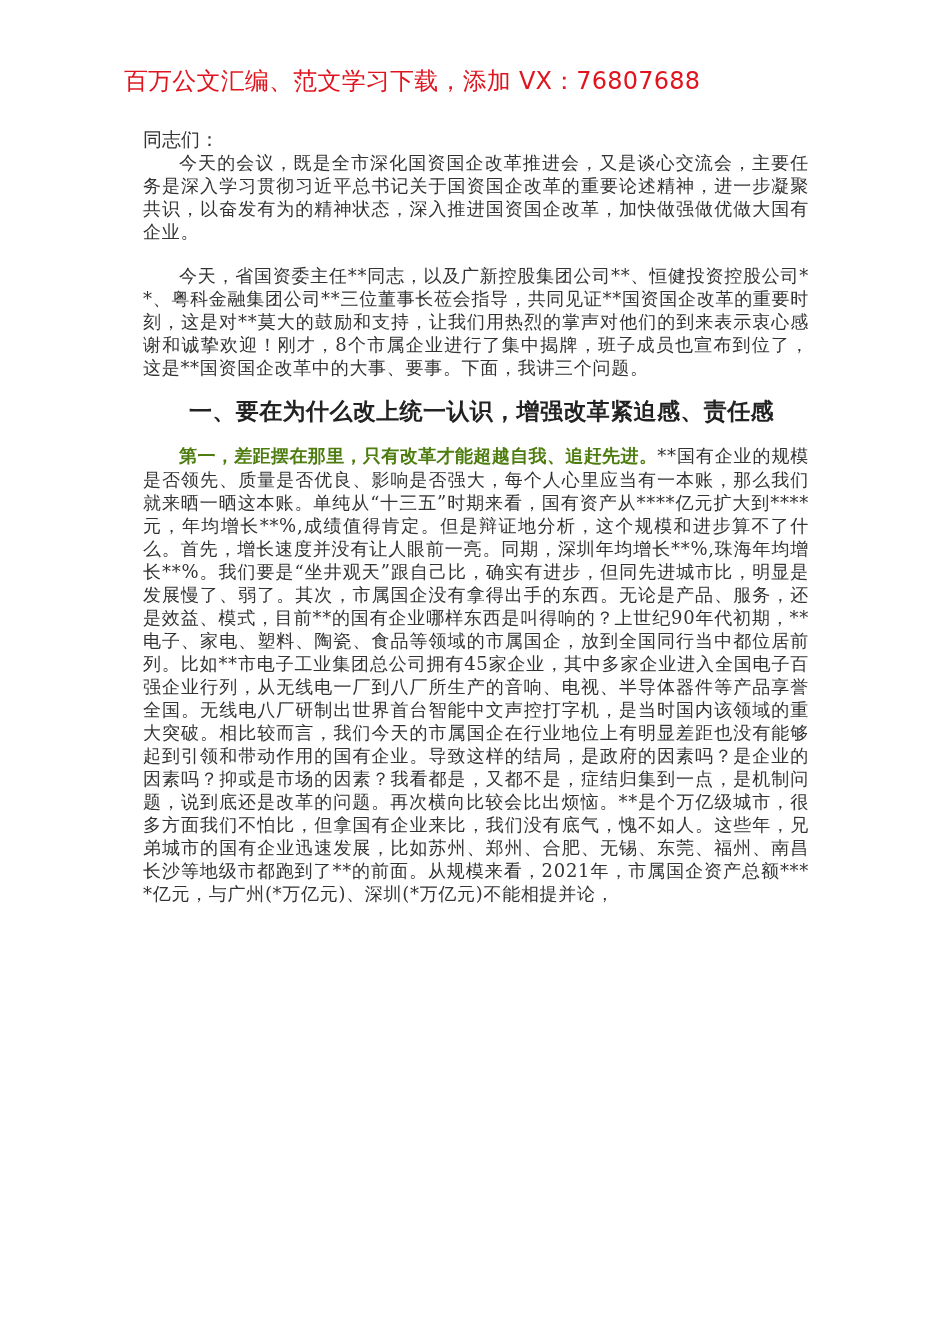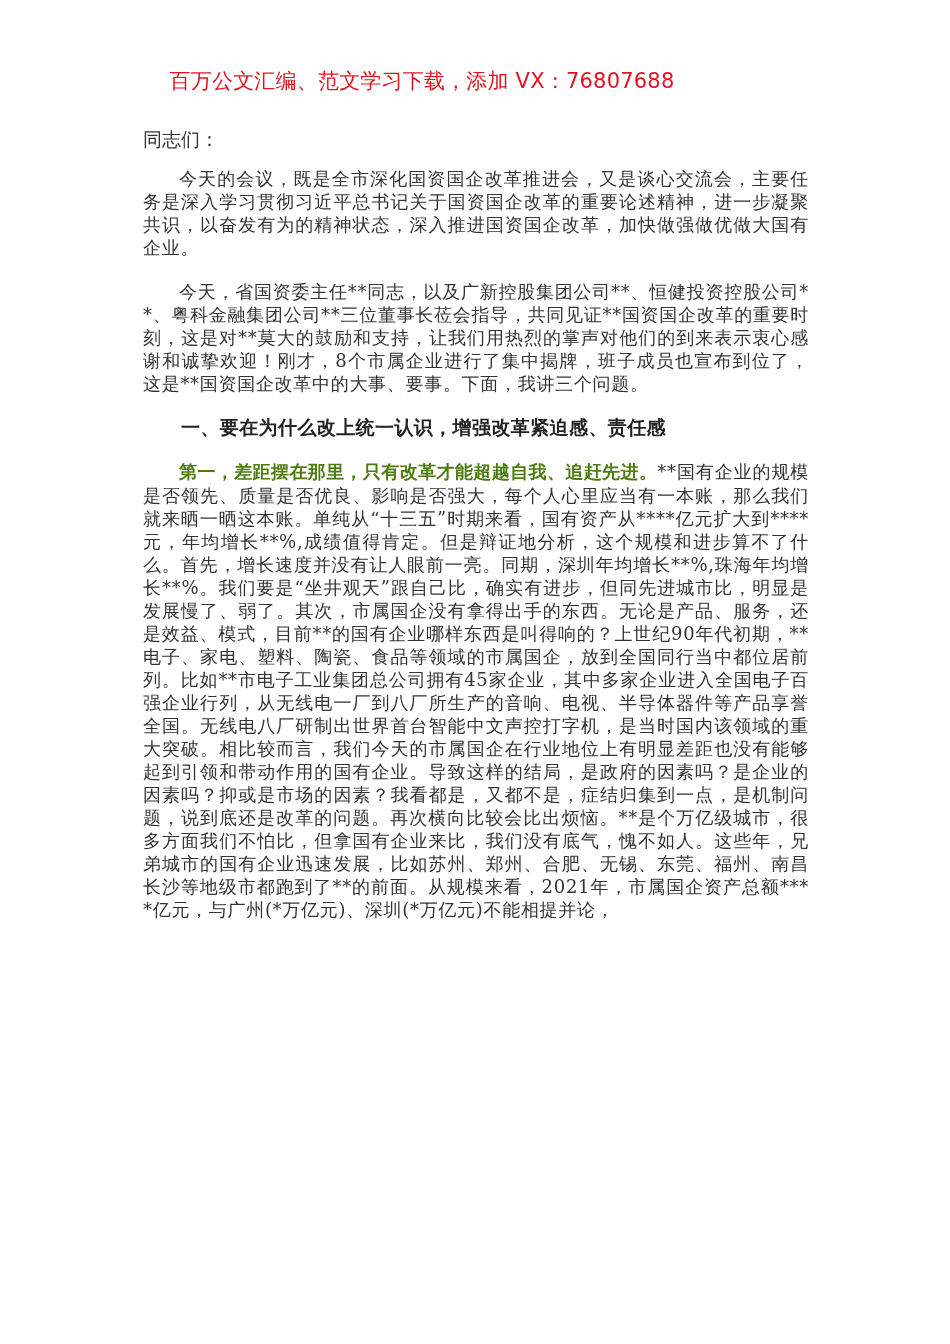--- a/index.html
+++ b/index.html
@@ -19,56 +19,56 @@
       position: absolute;
       left: 0;
       top: 0;
       width: 950px;
       height: 1344px;
       background: #ffffff;
     }
     .banner {
       position: absolute;
       top: 68px;
-      left: 10px;
+      left: 0;
       width: 824px;
       text-align: center;
       font-family: "DejaVu Sans", "Liberation Sans", sans-serif;
-      font-size: 21px;
+      font-size: 24px;
       line-height: 26px;
       color: #e0141e;
       letter-spacing: 0.2px;
     }
     .content {
       position: absolute;
       left: 143px;
       top: 128px;
       width: 666px;
     }
     .salutation {
       font-size: 19px;
       line-height: 23px;
-      margin: 0 0 16px 0;
+      margin: 0 0 0 0;
       color: #333;
     }
     .para {
       font-size: 18px;
       line-height: 23px;
       margin: 0 0 21px 0;
       text-indent: 2em;
       text-align: justify;
       text-justify: inter-character;
       color: #333;
       letter-spacing: 0.7px;
       word-break: break-all;
     }
     .heading {
       font-family: "DejaVu Sans", "Liberation Sans", sans-serif;
       font-weight: bold;
-      font-size: 19px;
+      font-size: 23px;
       line-height: 23px;
       margin: 0 0 21px 0;
       text-indent: 2em;
       color: #222;
       letter-spacing: 0.4px;
     }
     .lead {
       font-family: Liberation Sans, sans-serif;
       font-weight: bold;
       color: #4d7c0f;

